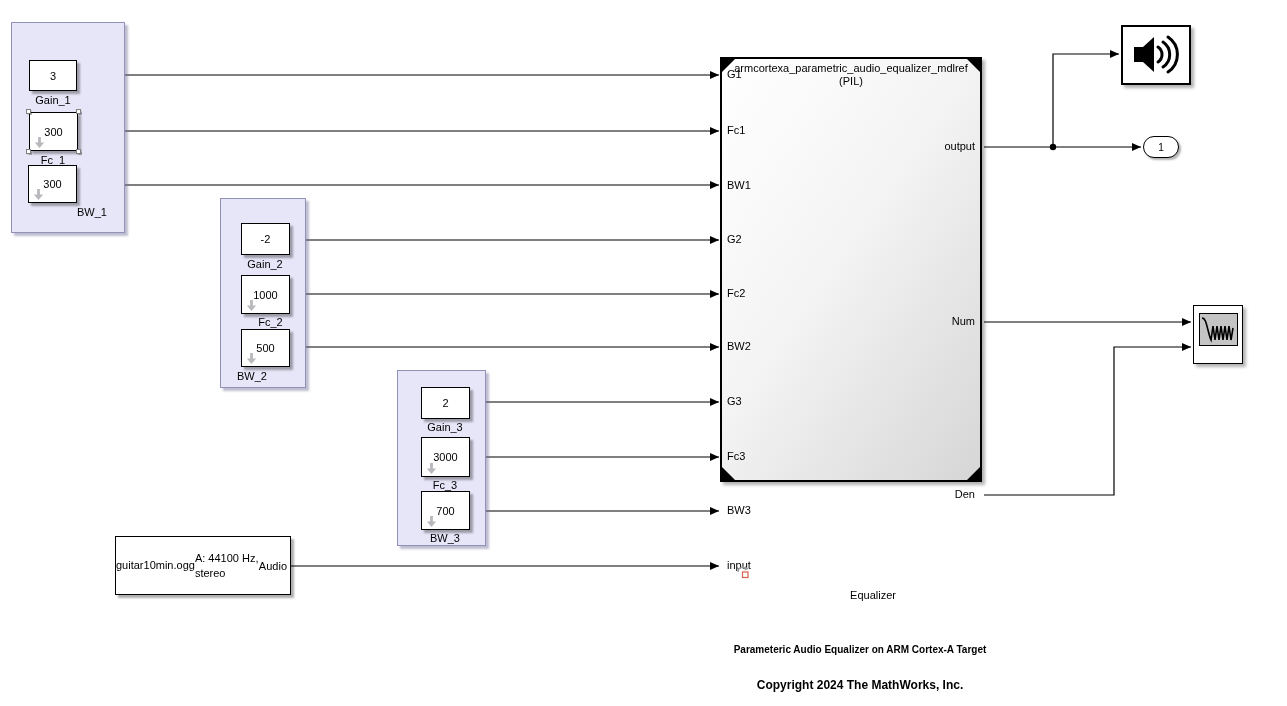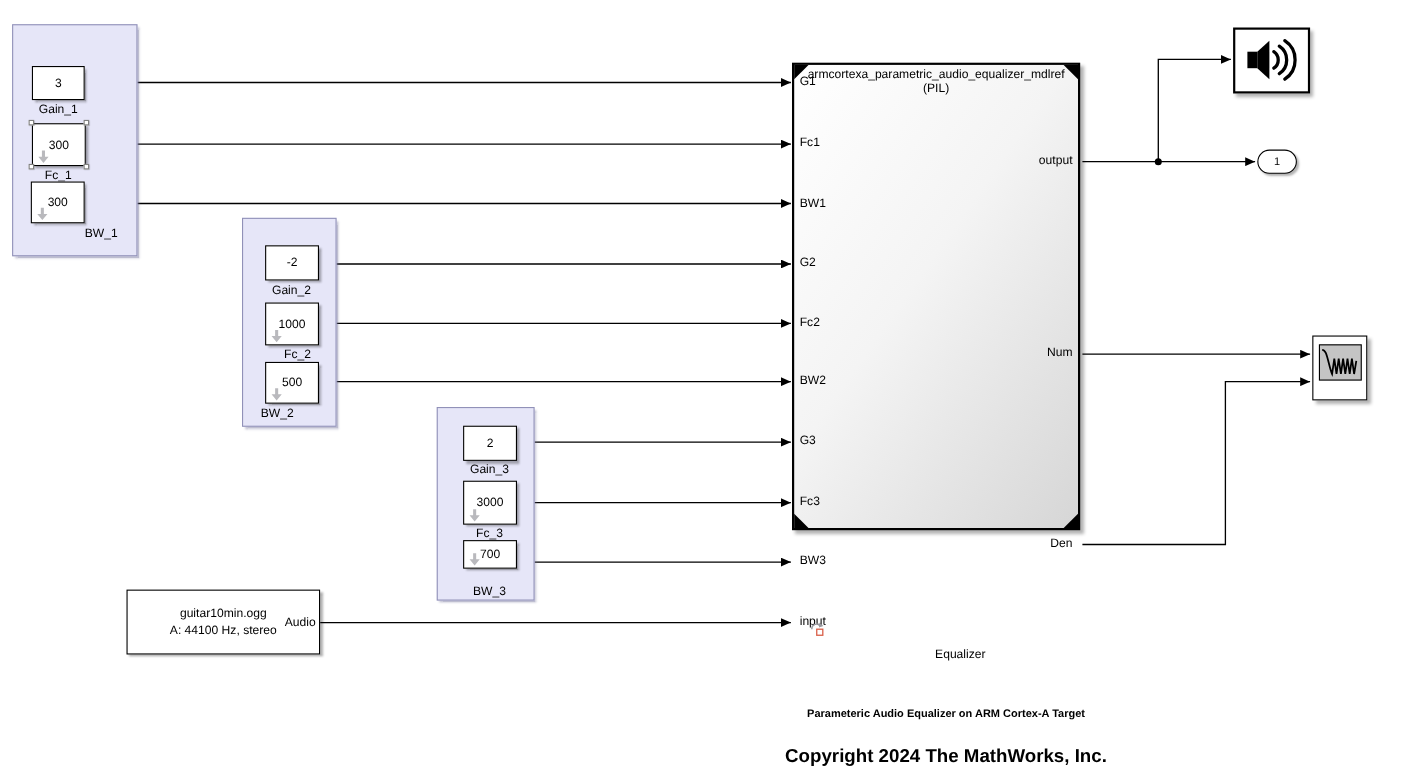--- a/index.html
+++ b/index.html
@@ -39,21 +39,21 @@
   .ctr.tr { top:0; right:0; border-top:13px solid #000; border-left:13px solid transparent; }
   .ctr.bl { bottom:0; left:0; border-bottom:13px solid #000; border-right:13px solid transparent; }
   .ctr.br { bottom:0; right:0; border-bottom:13px solid #000; border-left:13px solid transparent; }
   .pin  { position:absolute; left:5px;  font-size:11px; line-height:13px; }
   .pout { position:absolute; right:5px; font-size:11px; line-height:13px; }
   #audio-src {
     position:absolute; left:115px; top:536px; width:176px; height:59px;
     background:#fff; border:1px solid #000; box-shadow:2.5px 2.5px 2px rgba(0,0,0,0.32);
   }
   #audio-src .txt {
-    position:absolute; inset:0; display:flex; flex-direction:column;
+    position:absolute; inset:0; display:flex; flex-direction:row;
     align-items:center; justify-content:center; font-size:11px; line-height:15px;
   }
   #audio-src .port { position:absolute; right:3px; top:50%; transform:translateY(-50%); font-size:11px; }
   #speaker-block {
     position:absolute; left:1121px; top:25px; width:70px; height:60px;
     background:#fff; border:2px solid #000; box-shadow:3px 3px 3px rgba(0,0,0,0.3);
     display:flex; align-items:center; justify-content:center;
   }
   #outport-1 {
     position:absolute; left:1143px; top:136px; width:36px; height:22px;
@@ -64,21 +64,21 @@
   #filter-viz {
     position:absolute; left:1193px; top:305px; width:50px; height:59px;
     background:#fff; border:1.5px solid #000; box-shadow:3px 3px 3px rgba(0,0,0,0.3);
   }
   #filter-viz .screen {
     position:absolute; left:5px; top:7px; width:39px; height:33px;
     background:#c4c4c4; border:1.5px solid #000;
   }
   .anno { position:absolute; left:860px; transform:translateX(-50%); font-weight:bold; white-space:nowrap; }
   #anno-title { top:644px; font-size:10px; }
-  #anno-copy  { top:678px; font-size:17px; }
+  #anno-copy  { top:678px; font-size:12px; }
   .eq-caption { position:absolute; left:851px; top:589px; transform:translateX(-50%); font-size:11px;padding-left:44px; }
   #wire-layer { position:absolute; left:0; top:0; width:1287px; height:706px; pointer-events:none; }
   .badge { position:absolute; left:14px; top:507px; width:14px; height:13px; }
 </style>
 </head>
 <body>
 
 <div id="canvas">
 
   <svg id="wire-layer" xmlns="http://www.w3.org/2000/svg">
@@ -161,21 +161,21 @@
   <div class="blabel" style="left:445px;top:421px;">Gain_3</div>
 
   <div class="sblock" style="left:421px;top:437px;width:49px;height:40px;">
     <span>3000</span>
     <svg class="downarrow" viewBox="0 0 14 14">
         <path d="M5.5,1 L8.5,1 L8.5,7 L12,7 L7,13 L2,7 L5.5,7 Z" fill="#b9b9bd"></path>
       </svg>
   </div>
   <div class="blabel" style="left:445px;top:479px;">Fc_3</div>
 
-  <div class="sblock" style="left:421px;top:491px;width:49px;height:26px;">
+  <div class="sblock" style="left:421px;top:491px;width:49px;height:39px;">
     <span>700</span>
     <svg class="downarrow" viewBox="0 0 14 14">
         <path d="M5.5,1 L8.5,1 L8.5,7 L12,7 L7,13 L2,7 L5.5,7 Z" fill="#b9b9bd"></path>
       </svg>
   </div>
   <div class="blabel" style="left:445px;top:532px;">BW_3</div>
 
   <div id="audio-src">
     <div class="txt">
       <span>guitar10min.ogg</span>

